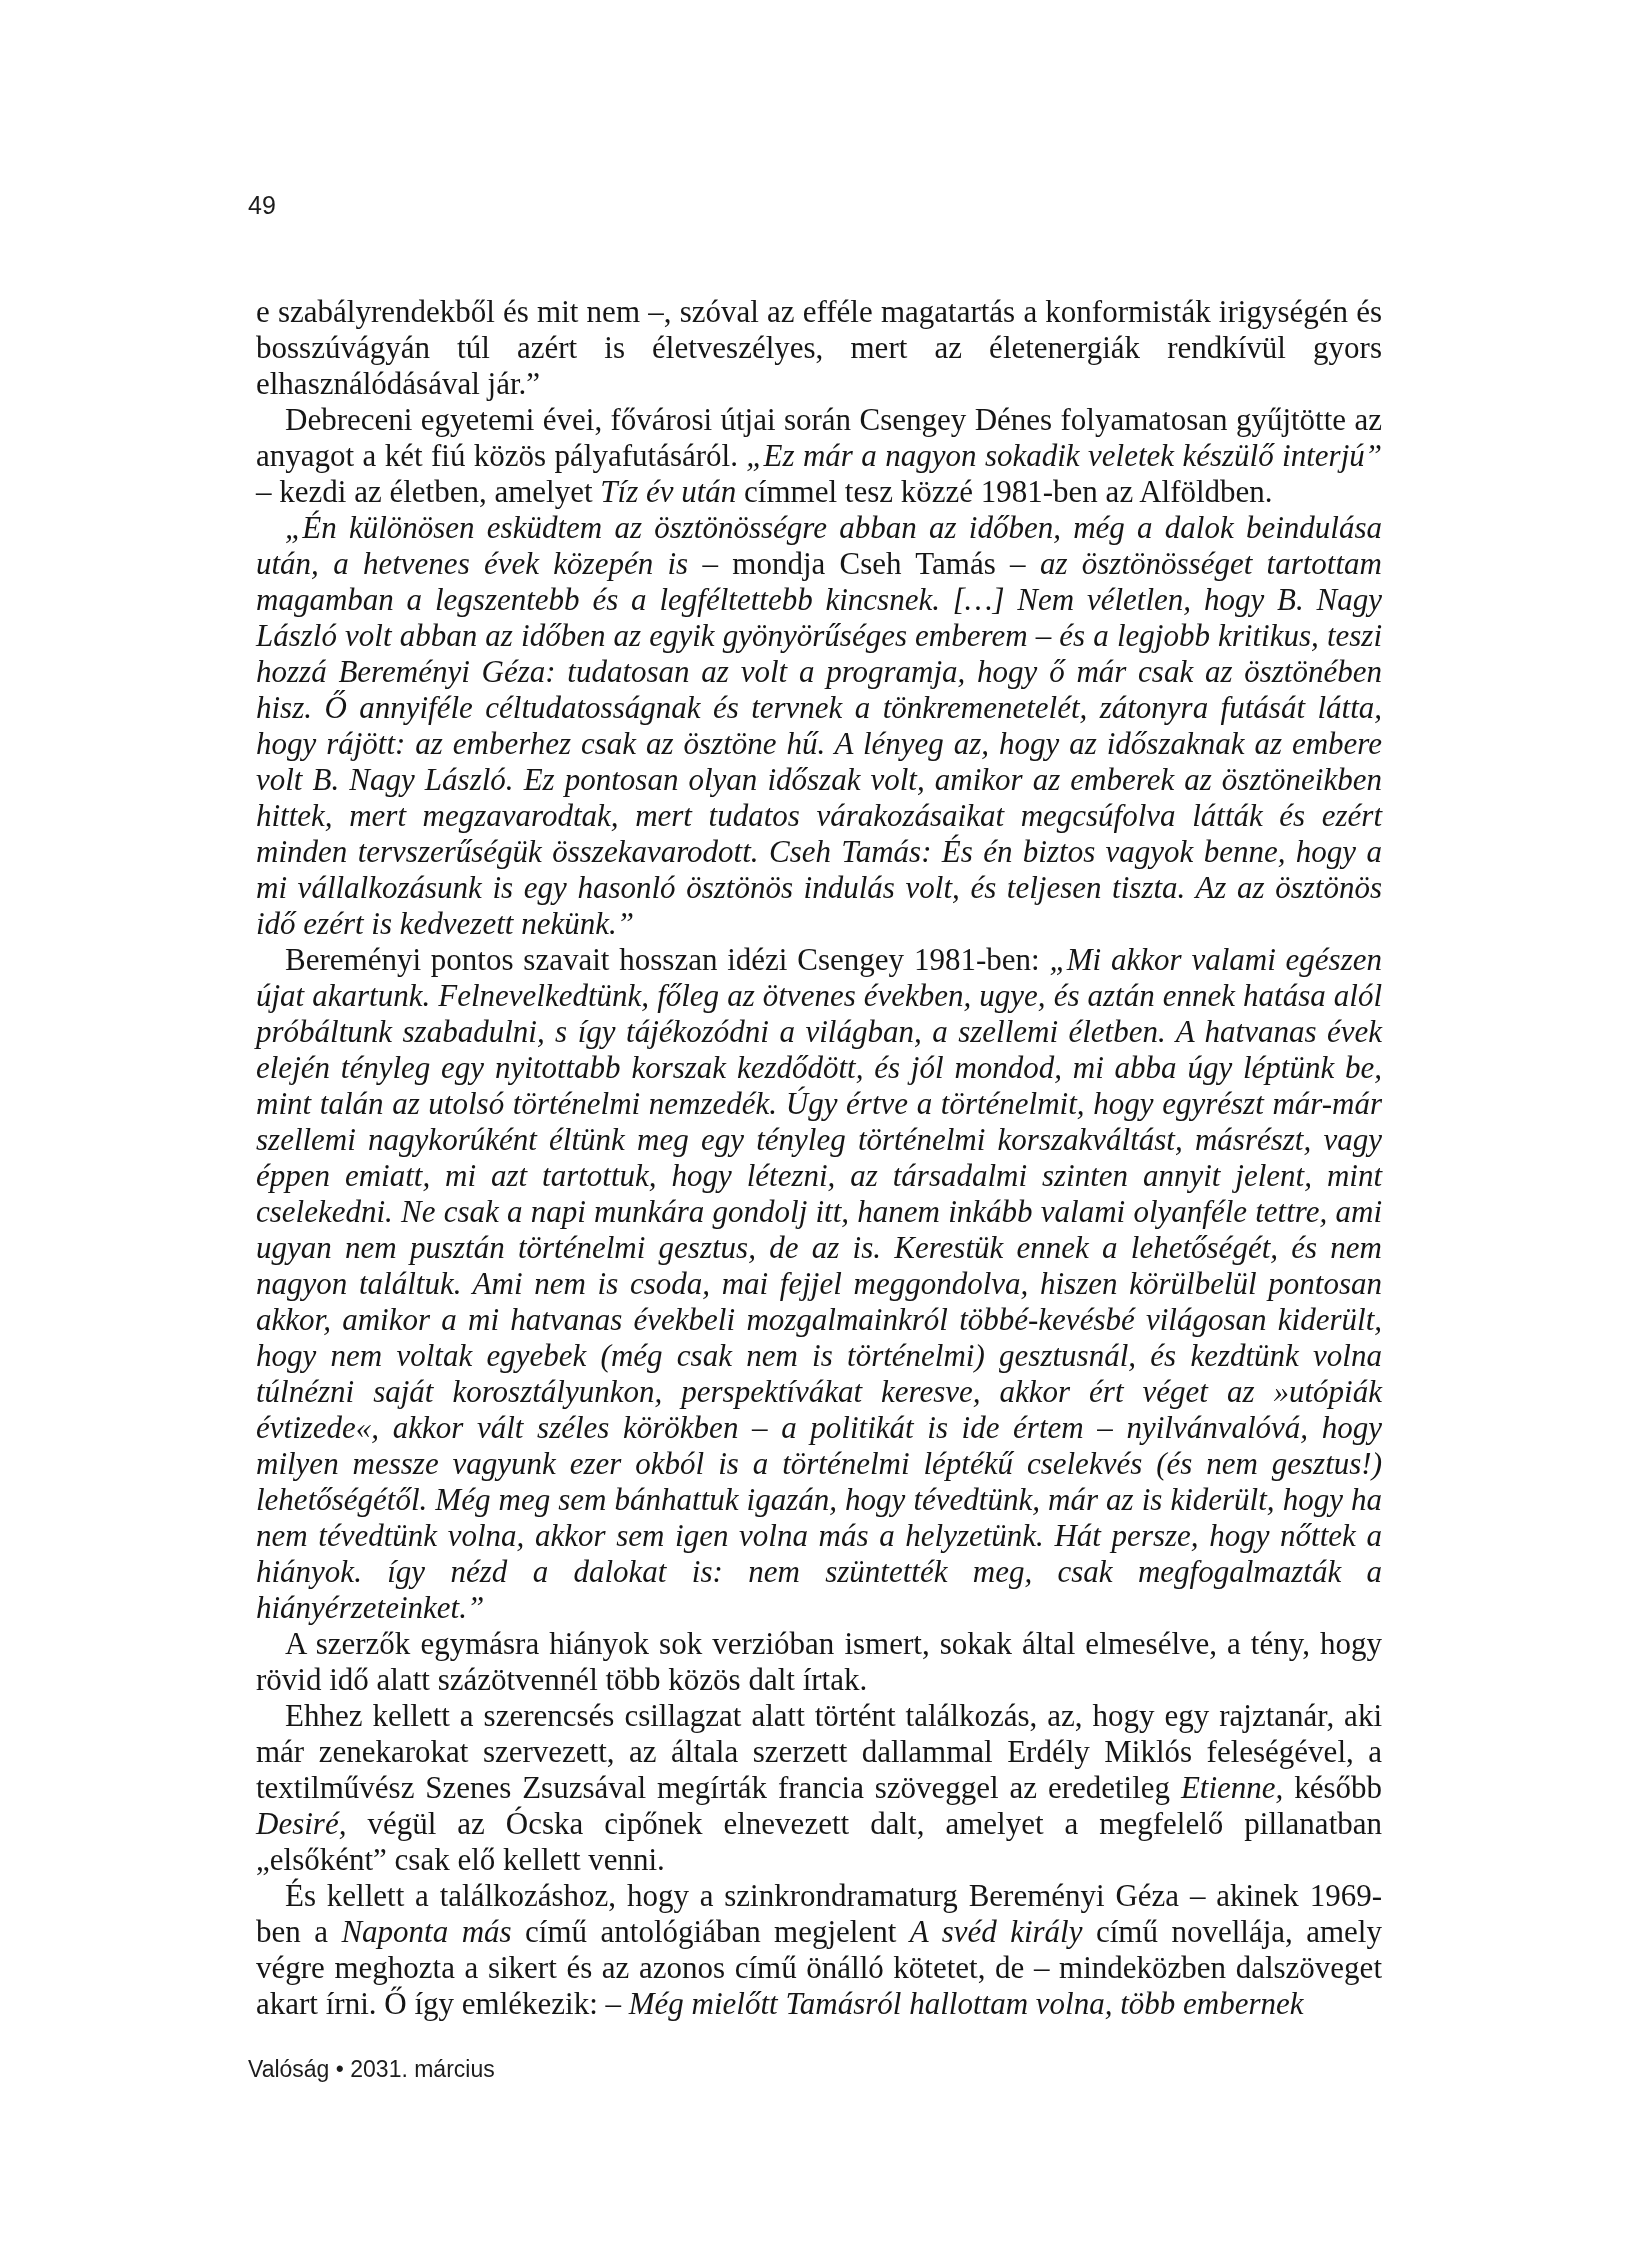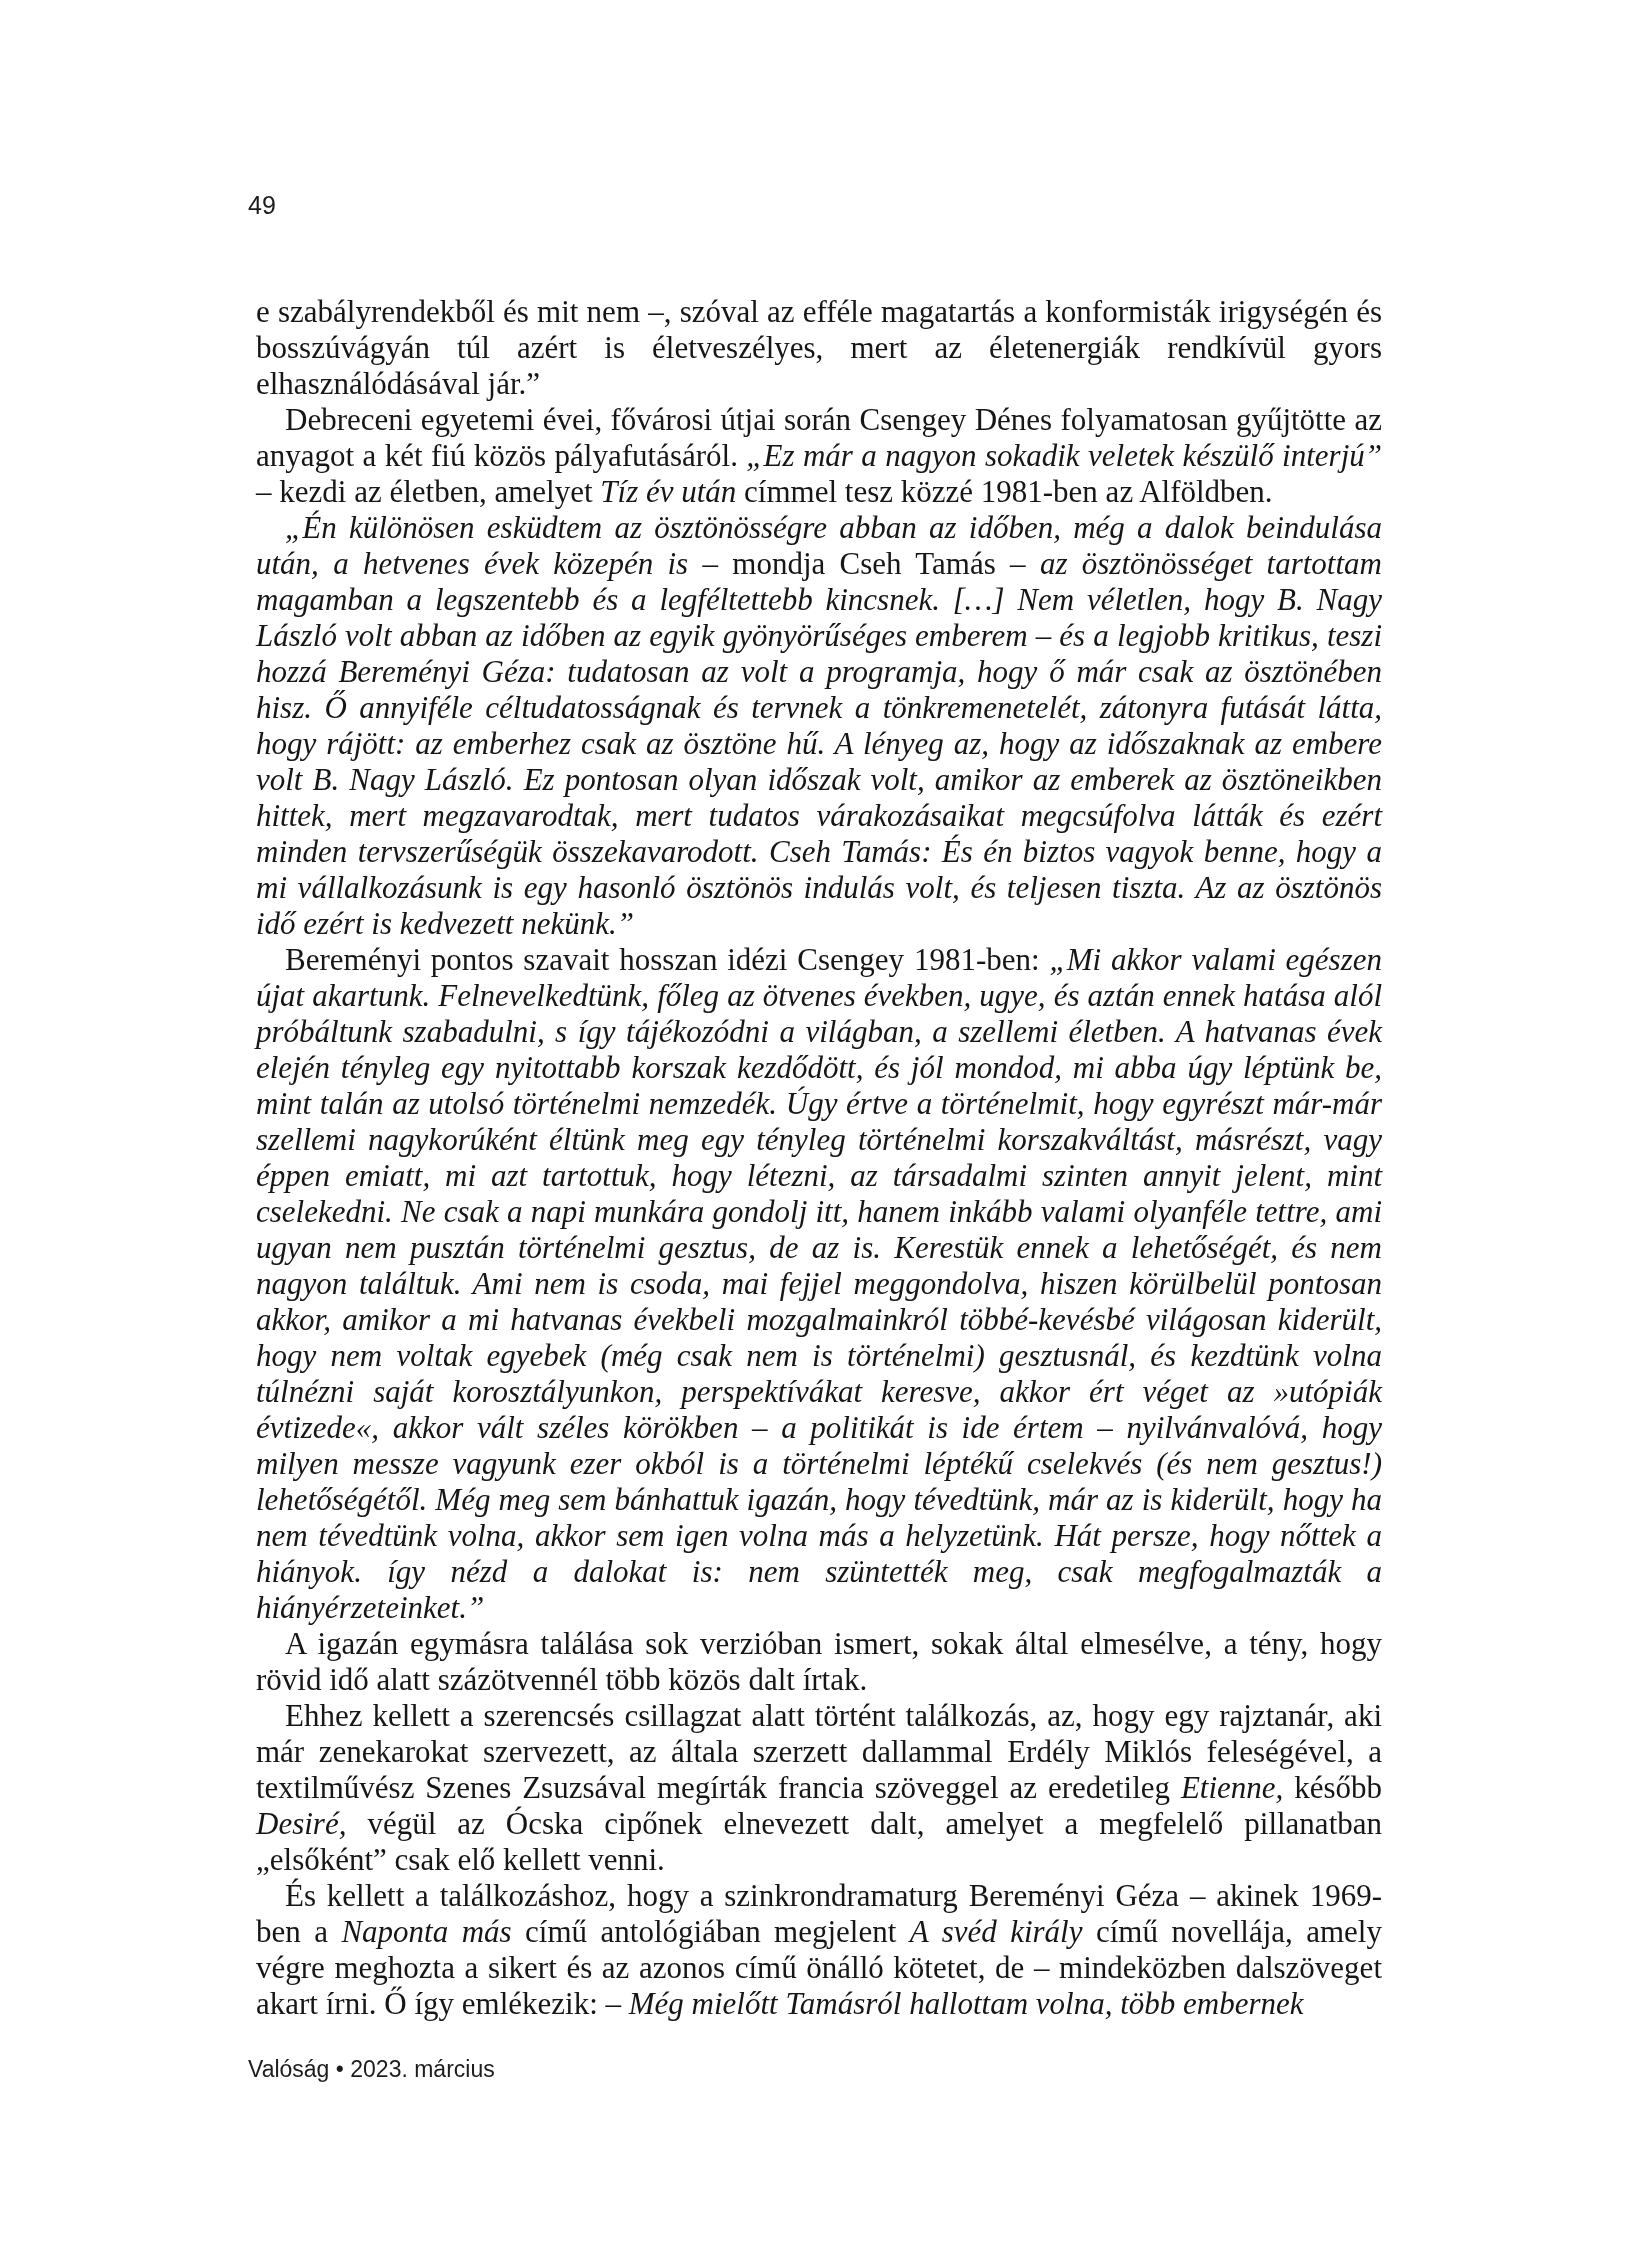--- a/index.html
+++ b/index.html
@@ -27,23 +27,23 @@
 
 <div class="running-head">
   <span>49</span>
 </div>
 
 <div class="body-text" id="article-body">
     <p class=""><span>e szabályrendekből és mit nem –, szóval az efféle magatartás a konformisták irigységén és bosszúvágyán túl azért is életveszélyes, mert az életenergiák rendkívül gyors elhasználódásával jár.”</span></p>
     <p class="indent"><span>Debreceni egyetemi évei, fővárosi útjai során Csengey Dénes folyamatosan gyűjtötte az anyagot a két fiú közös pályafutásáról. </span><span class="it">„Ez már a nagyon sokadik veletek készülő interjú”</span><span> – kezdi az életben, amelyet </span><span class="it">Tíz év után</span><span> címmel tesz közzé 1981-ben az Alföldben.</span></p>
     <p class="indent"><span class="it">„Én különösen esküdtem az ösztönösségre abban az időben, még a dalok beindulása után, a hetvenes évek közepén is</span><span> – mondja Cseh Tamás – </span><span class="it">az ösztönösséget tartottam magamban a legszentebb és a legféltettebb kincsnek. […] Nem véletlen, hogy B. Nagy László volt abban az időben az egyik gyönyörűséges emberem – és a legjobb kritikus, teszi hozzá Bereményi Géza: tudatosan az volt a programja, hogy ő már csak az ösztönében hisz. Ő annyiféle céltudatosságnak és tervnek a tönkremenetelét, zátonyra futását látta, hogy rájött: az emberhez csak az ösztöne hű. A lényeg az, hogy az időszaknak az embere volt B. Nagy László. Ez pontosan olyan időszak volt, amikor az emberek az ösztöneikben hittek, mert megzavarodtak, mert tudatos várakozásaikat megcsúfolva látták és ezért minden tervszerűségük összekavarodott. Cseh Tamás: És én biztos vagyok benne, hogy a mi vállalkozásunk is egy hasonló ösztönös indulás volt, és teljesen tiszta. Az az ösztönös idő ezért is kedvezett nekünk.”</span></p>
     <p class="indent"><span>Bereményi pontos szavait hosszan idézi Csengey 1981-ben: </span><span class="it">„Mi akkor valami egészen újat akartunk. Felnevelkedtünk, főleg az ötvenes években, ugye, és aztán ennek hatása alól próbáltunk szabadulni, s így tájékozódni a világban, a szellemi életben. A hatvanas évek elején tényleg egy nyitottabb korszak kezdődött, és jól mondod, mi abba úgy léptünk be, mint talán az utolsó történelmi nemzedék. Úgy értve a történelmit, hogy egyrészt már-már szellemi nagykorúként éltünk meg egy tényleg történelmi korszakváltást, másrészt, vagy éppen emiatt, mi azt tartottuk, hogy létezni, az társadalmi szinten annyit jelent, mint cselekedni. Ne csak a napi munkára gondolj itt, hanem inkább valami olyanféle tettre, ami ugyan nem pusztán történelmi gesztus, de az is. Kerestük ennek a lehetőségét, és nem nagyon találtuk. Ami nem is csoda, mai fejjel meggondolva, hiszen körülbelül pontosan akkor, amikor a mi hatvanas évekbeli mozgalmainkról többé-kevésbé világosan kiderült, hogy nem voltak egyebek (még csak nem is történelmi) gesztusnál, és kezdtünk volna túlnézni saját korosztályunkon, perspektívákat keresve, akkor ért véget az »utópiák évtizede«, akkor vált széles körökben – a politikát is ide értem – nyilvánvalóvá, hogy milyen messze vagyunk ezer okból is a történelmi léptékű cselekvés (és nem gesztus!) lehetőségétől. Még meg sem bánhattuk igazán, hogy tévedtünk, már az is kiderült, hogy ha nem tévedtünk volna, akkor sem igen volna más a helyzetünk. Hát persze, hogy nőttek a hiányok. így nézd a dalokat is: nem szüntették meg, csak megfogalmazták a hiányérzeteinket.”</span></p>
-    <p class="indent"><span>A igazán egymásra találása sok verzióban ismert, sokak által elmesélve, a tény, hogy rövid idő alatt százötvennél több közös dalt írtak.</span></p>
+    <p class="indent"><span>A szerzők egymásra hiányok sok verzióban ismert, sokak által elmesélve, a tény, hogy rövid idő alatt százötvennél több közös dalt írtak.</span></p>
     <p class="indent"><span>Ehhez kellett a szerencsés csillagzat alatt történt találkozás, az, hogy egy rajztanár, aki már zenekarokat szervezett, az általa szerzett dallammal Erdély Miklós feleségével, a textilművész Szenes Zsuzsával megírták francia szöveggel az eredetileg </span><span class="it">Etienne,</span><span> később </span><span class="it">Desiré,</span><span> végül az Ócska cipőnek elnevezett dalt, amelyet a megfelelő pillanatban „elsőként” csak elő kellett venni.</span></p>
     <p class="indent"><span>És kellett a találkozáshoz, hogy a szinkrondramaturg Bereményi Géza – akinek 1969-ben a </span><span class="it">Naponta más</span><span> című antológiában megjelent </span><span class="it">A svéd király</span><span> című novellája, amely végre meghozta a sikert és az azonos című önálló kötetet, de – mindeközben dalszöveget akart írni. Ő így emlékezik: – </span><span class="it">Még mielőtt Tamásról hallottam volna, több embernek</span></p>
   </div>
 
 <div class="footer">
   <span>Valóság</span>
   <span>•</span>
-  <span>2023. március</span>
+  <span>2031. március</span>
 </div>
 
 
 </body></html>

